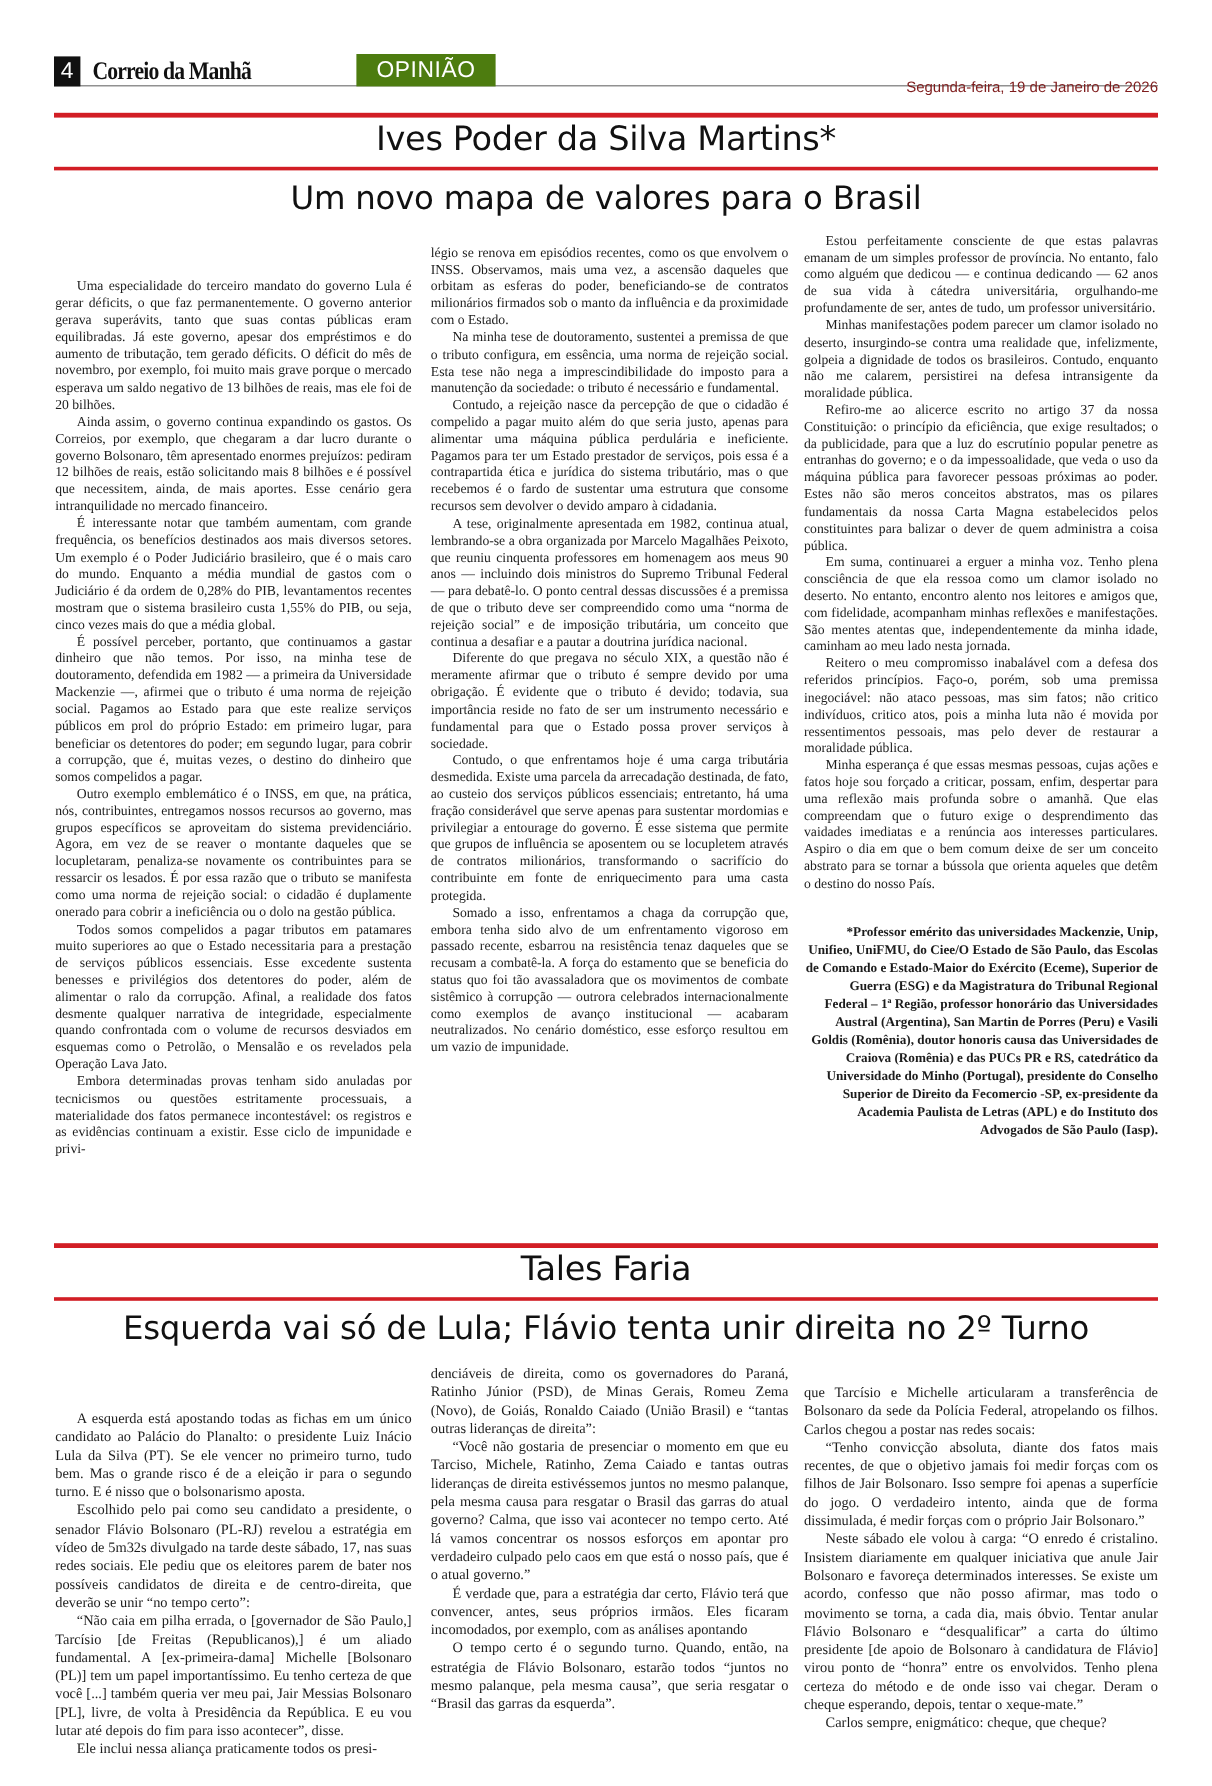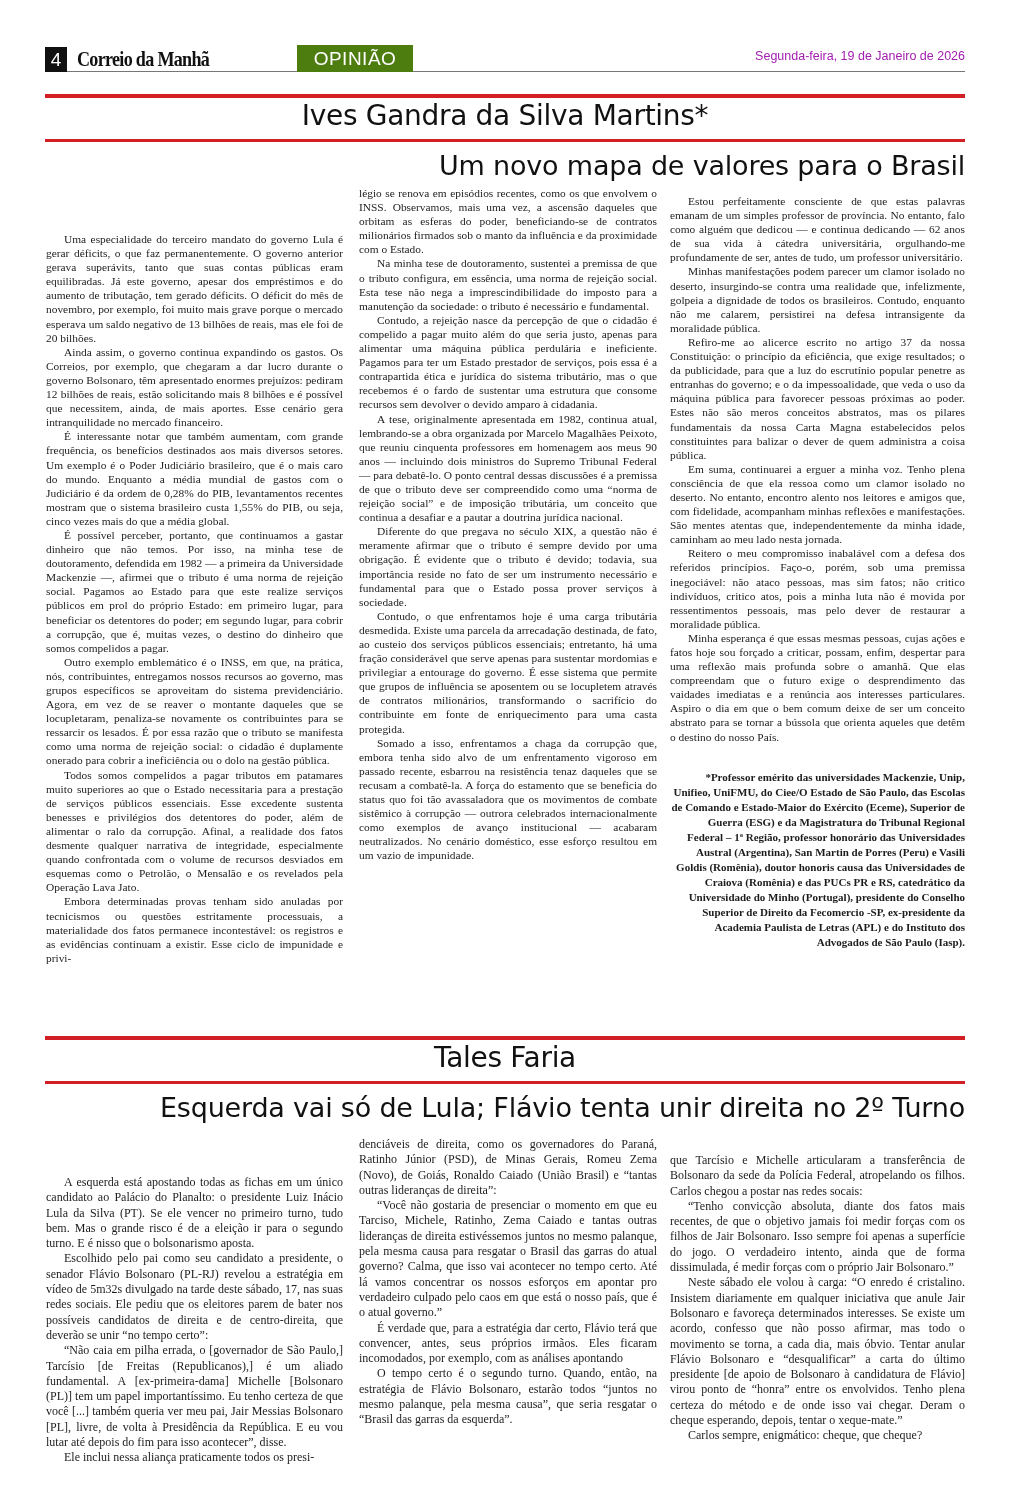--- a/index.html
+++ b/index.html
@@ -7,28 +7,28 @@
   body { position: relative; font-family: "Liberation Serif", "DejaVu Serif", serif; color: #1a1a1a; }
 
   
   .masthead { position: absolute; left: 45px; top: 45px; width: 920px; height: 27px; border-bottom: 1.5px solid #777; }
   .page-num { position: absolute; left: 0; top: 2px; width: 22px; height: 25px; background: #111; color: #fff;
     font-family: "Liberation Sans", sans-serif; font-size: 19px; text-align: center; line-height: 25px; }
   .paper-name { position: absolute; left: 32px; top: 2px; font-family: "Liberation Serif", serif; font-weight: bold;
     font-size: 21px; letter-spacing: -0.8px; transform: scaleX(0.86); transform-origin: left center; color: #111; line-height: 24px; }
   .section-tag { position: absolute; left: 252px; top: 0; width: 116px; height: 27px; background: #4d7c0f; color: #fff;
     font-family: "Liberation Sans", sans-serif; font-size: 19px; text-align: center; line-height: 27px; letter-spacing: 0.5px; }
-  .edition-date { position: absolute; right: 0; top: 4px; font-family: "Liberation Sans", sans-serif; font-size: 12.5px; color: #a21caf; }
+  .edition-date { position: absolute; right: 0; top: 21px; font-family: "Liberation Sans", sans-serif; font-size: 12.5px; color: #7f1d1d; }
 
   
   .rule-thick { position: absolute; left: 45px; width: 920px; height: 4px; background: #d21e25; }
   .rule-thin { position: absolute; left: 45px; width: 920px; height: 2.5px; background: #d21e25; }
   .author { position: absolute; left: 45px; width: 920px; text-align: center; font-family: "DejaVu Sans", sans-serif;
     font-size: 28px; font-weight: 500; color: #111; letter-spacing: -0.3px; }
-  .headline { position: absolute; left: 45px; width: 920px; text-align: right; font-family: "DejaVu Sans", sans-serif;
+  .headline { position: absolute; left: 45px; width: 920px; text-align: center; font-family: "DejaVu Sans", sans-serif;
     font-size: 27px; font-weight: normal; color: #111; letter-spacing: -0.2px; }
 
   
   .col { position: absolute; font-size: 11.4px; line-height: 14.1px; text-align: justify; hyphens: manual; color: #1c1c1c; }
   .col p { text-indent: 18px; }
   .col p.cont { text-indent: 0; }
   .c1 { left: 46px; width: 297px; margin-top: 38px; }
   .c2 { left: 359px; width: 298px; }
   .c3 { left: 670px; width: 295px; }
 
@@ -39,35 +39,35 @@
 
 <div class="masthead">
   <div class="page-num">4</div>
   <div class="paper-name">Correio da Manhã</div>
   <div class="section-tag">OPINIÃO</div>
   <div class="edition-date">Segunda-feira, 19 de Janeiro de 2026</div>
 </div>
 
 <div>
   <div class="rule-thick" style="top:94px;"></div>
-  <div class="author" style="top:99px;">Ives Gandra da Silva Martins*</div>
+  <div class="author" style="top:99px;">Ives Poder da Silva Martins*</div>
   <div class="rule-thin" style="top:139px;"></div>
   <div class="headline" style="top:150px;">Um novo mapa de valores para o Brasil</div>
 
   <div class="col c1" style="top:194px;">
     <p>Uma especialidade do terceiro mandato do governo Lula é gerar déficits, o que faz permanentemente. O governo anterior gerava superávits, tanto que suas contas públicas eram equilibradas. Já este governo, apesar dos empréstimos e do aumento de tributação, tem gerado déficits. O déficit do mês de novembro, por exemplo, foi muito mais grave porque o mercado esperava um saldo negativo de 13 bilhões de reais, mas ele foi de 20 bilhões.</p>
     <p>Ainda assim, o governo continua expandindo os gastos. Os Correios, por exemplo, que chegaram a dar lucro durante o governo Bolsonaro, têm apresentado enormes prejuízos: pediram 12 bilhões de reais, estão solicitando mais 8 bilhões e é possível que necessitem, ainda, de mais aportes. Esse cenário gera intranquilidade no mercado financeiro.</p>
     <p>É interessante notar que também aumentam, com grande frequência, os benefícios destinados aos mais diversos setores. Um exemplo é o Poder Judiciário brasileiro, que é o mais caro do mundo. Enquanto a média mundial de gastos com o Judiciário é da ordem de 0,28% do PIB, levantamentos recentes mostram que o sistema brasileiro custa 1,55% do PIB, ou seja, cinco vezes mais do que a média global.</p>
     <p>É possível perceber, portanto, que continuamos a gastar dinheiro que não temos. Por isso, na minha tese de doutoramento, defendida em 1982 — a primeira da Universidade Mackenzie —, afirmei que o tributo é uma norma de rejeição social. Pagamos ao Estado para que este realize serviços públicos em prol do próprio Estado: em primeiro lugar, para beneficiar os detentores do poder; em segundo lugar, para cobrir a corrupção, que é, muitas vezes, o destino do dinheiro que somos compelidos a pagar.</p>
     <p>Outro exemplo emblemático é o INSS, em que, na prática, nós, contribuintes, entregamos nossos recursos ao governo, mas grupos específicos se aproveitam do sistema previdenciário. Agora, em vez de se reaver o montante daqueles que se locupletaram, penaliza-se novamente os contribuintes para se ressarcir os lesados. É por essa razão que o tributo se manifesta como uma norma de rejeição social: o cidadão é duplamente onerado para cobrir a ineficiência ou o dolo na gestão pública.</p>
     <p>Todos somos compelidos a pagar tributos em patamares muito superiores ao que o Estado necessitaria para a prestação de serviços públicos essenciais. Esse excedente sustenta benesses e privilégios dos detentores do poder, além de alimentar o ralo da corrupção. Afinal, a realidade dos fatos desmente qualquer narrativa de integridade, especialmente quando confrontada com o volume de recursos desviados em esquemas como o Petrolão, o Mensalão e os revelados pela Operação Lava Jato.</p>
     <p>Embora determinadas provas tenham sido anuladas por tecnicismos ou questões estritamente processuais, a materialidade dos fatos permanece incontestável: os registros e as evidências continuam a existir. Esse ciclo de impunidade e privi-</p>
   </div>
 
-  <div class="col c2" style="top:186px;">
+  <div class="col c2" style="top:204px;">
     <p class="cont">légio se renova em episódios recentes, como os que envolvem o INSS. Observamos, mais uma vez, a ascensão daqueles que orbitam as esferas do poder, beneficiando-se de contratos milionários firmados sob o manto da influência e da proximidade com o Estado.</p>
     <p>Na minha tese de doutoramento, sustentei a premissa de que o tributo configura, em essência, uma norma de rejeição social. Esta tese não nega a imprescindibilidade do imposto para a manutenção da sociedade: o tributo é necessário e fundamental.</p>
     <p>Contudo, a rejeição nasce da percepção de que o cidadão é compelido a pagar muito além do que seria justo, apenas para alimentar uma máquina pública perdulária e ineficiente. Pagamos para ter um Estado prestador de serviços, pois essa é a contrapartida ética e jurídica do sistema tributário, mas o que recebemos é o fardo de sustentar uma estrutura que consome recursos sem devolver o devido amparo à cidadania.</p>
     <p>A tese, originalmente apresentada em 1982, continua atual, lembrando-se a obra organizada por Marcelo Magalhães Peixoto, que reuniu cinquenta professores em homenagem aos meus 90 anos — incluindo dois ministros do Supremo Tribunal Federal — para debatê-lo. O ponto central dessas discussões é a premissa de que o tributo deve ser compreendido como uma “norma de rejeição social” e de imposição tributária, um conceito que continua a desafiar e a pautar a doutrina jurídica nacional.</p>
     <p>Diferente do que pregava no século XIX, a questão não é meramente afirmar que o tributo é sempre devido por uma obrigação. É evidente que o tributo é devido; todavia, sua importância reside no fato de ser um instrumento necessário e fundamental para que o Estado possa prover serviços à sociedade.</p>
     <p>Contudo, o que enfrentamos hoje é uma carga tributária desmedida. Existe uma parcela da arrecadação destinada, de fato, ao custeio dos serviços públicos essenciais; entretanto, há uma fração considerável que serve apenas para sustentar mordomias e privilegiar a entourage do governo. É esse sistema que permite que grupos de influência se aposentem ou se locupletem através de contratos milionários, transformando o sacrifício do contribuinte em fonte de enriquecimento para uma casta protegida.</p>
     <p>Somado a isso, enfrentamos a chaga da corrupção que, embora tenha sido alvo de um enfrentamento vigoroso em passado recente, esbarrou na resistência tenaz daqueles que se recusam a combatê-la. A força do estamento que se beneficia do status quo foi tão avassaladora que os movimentos de combate sistêmico à corrupção — outrora celebrados internacionalmente como exemplos de avanço institucional — acabaram neutralizados. No cenário doméstico, esse esforço resultou em um vazio de impunidade.</p>
   </div>
 
   <div class="col c3" style="top:194px;">

